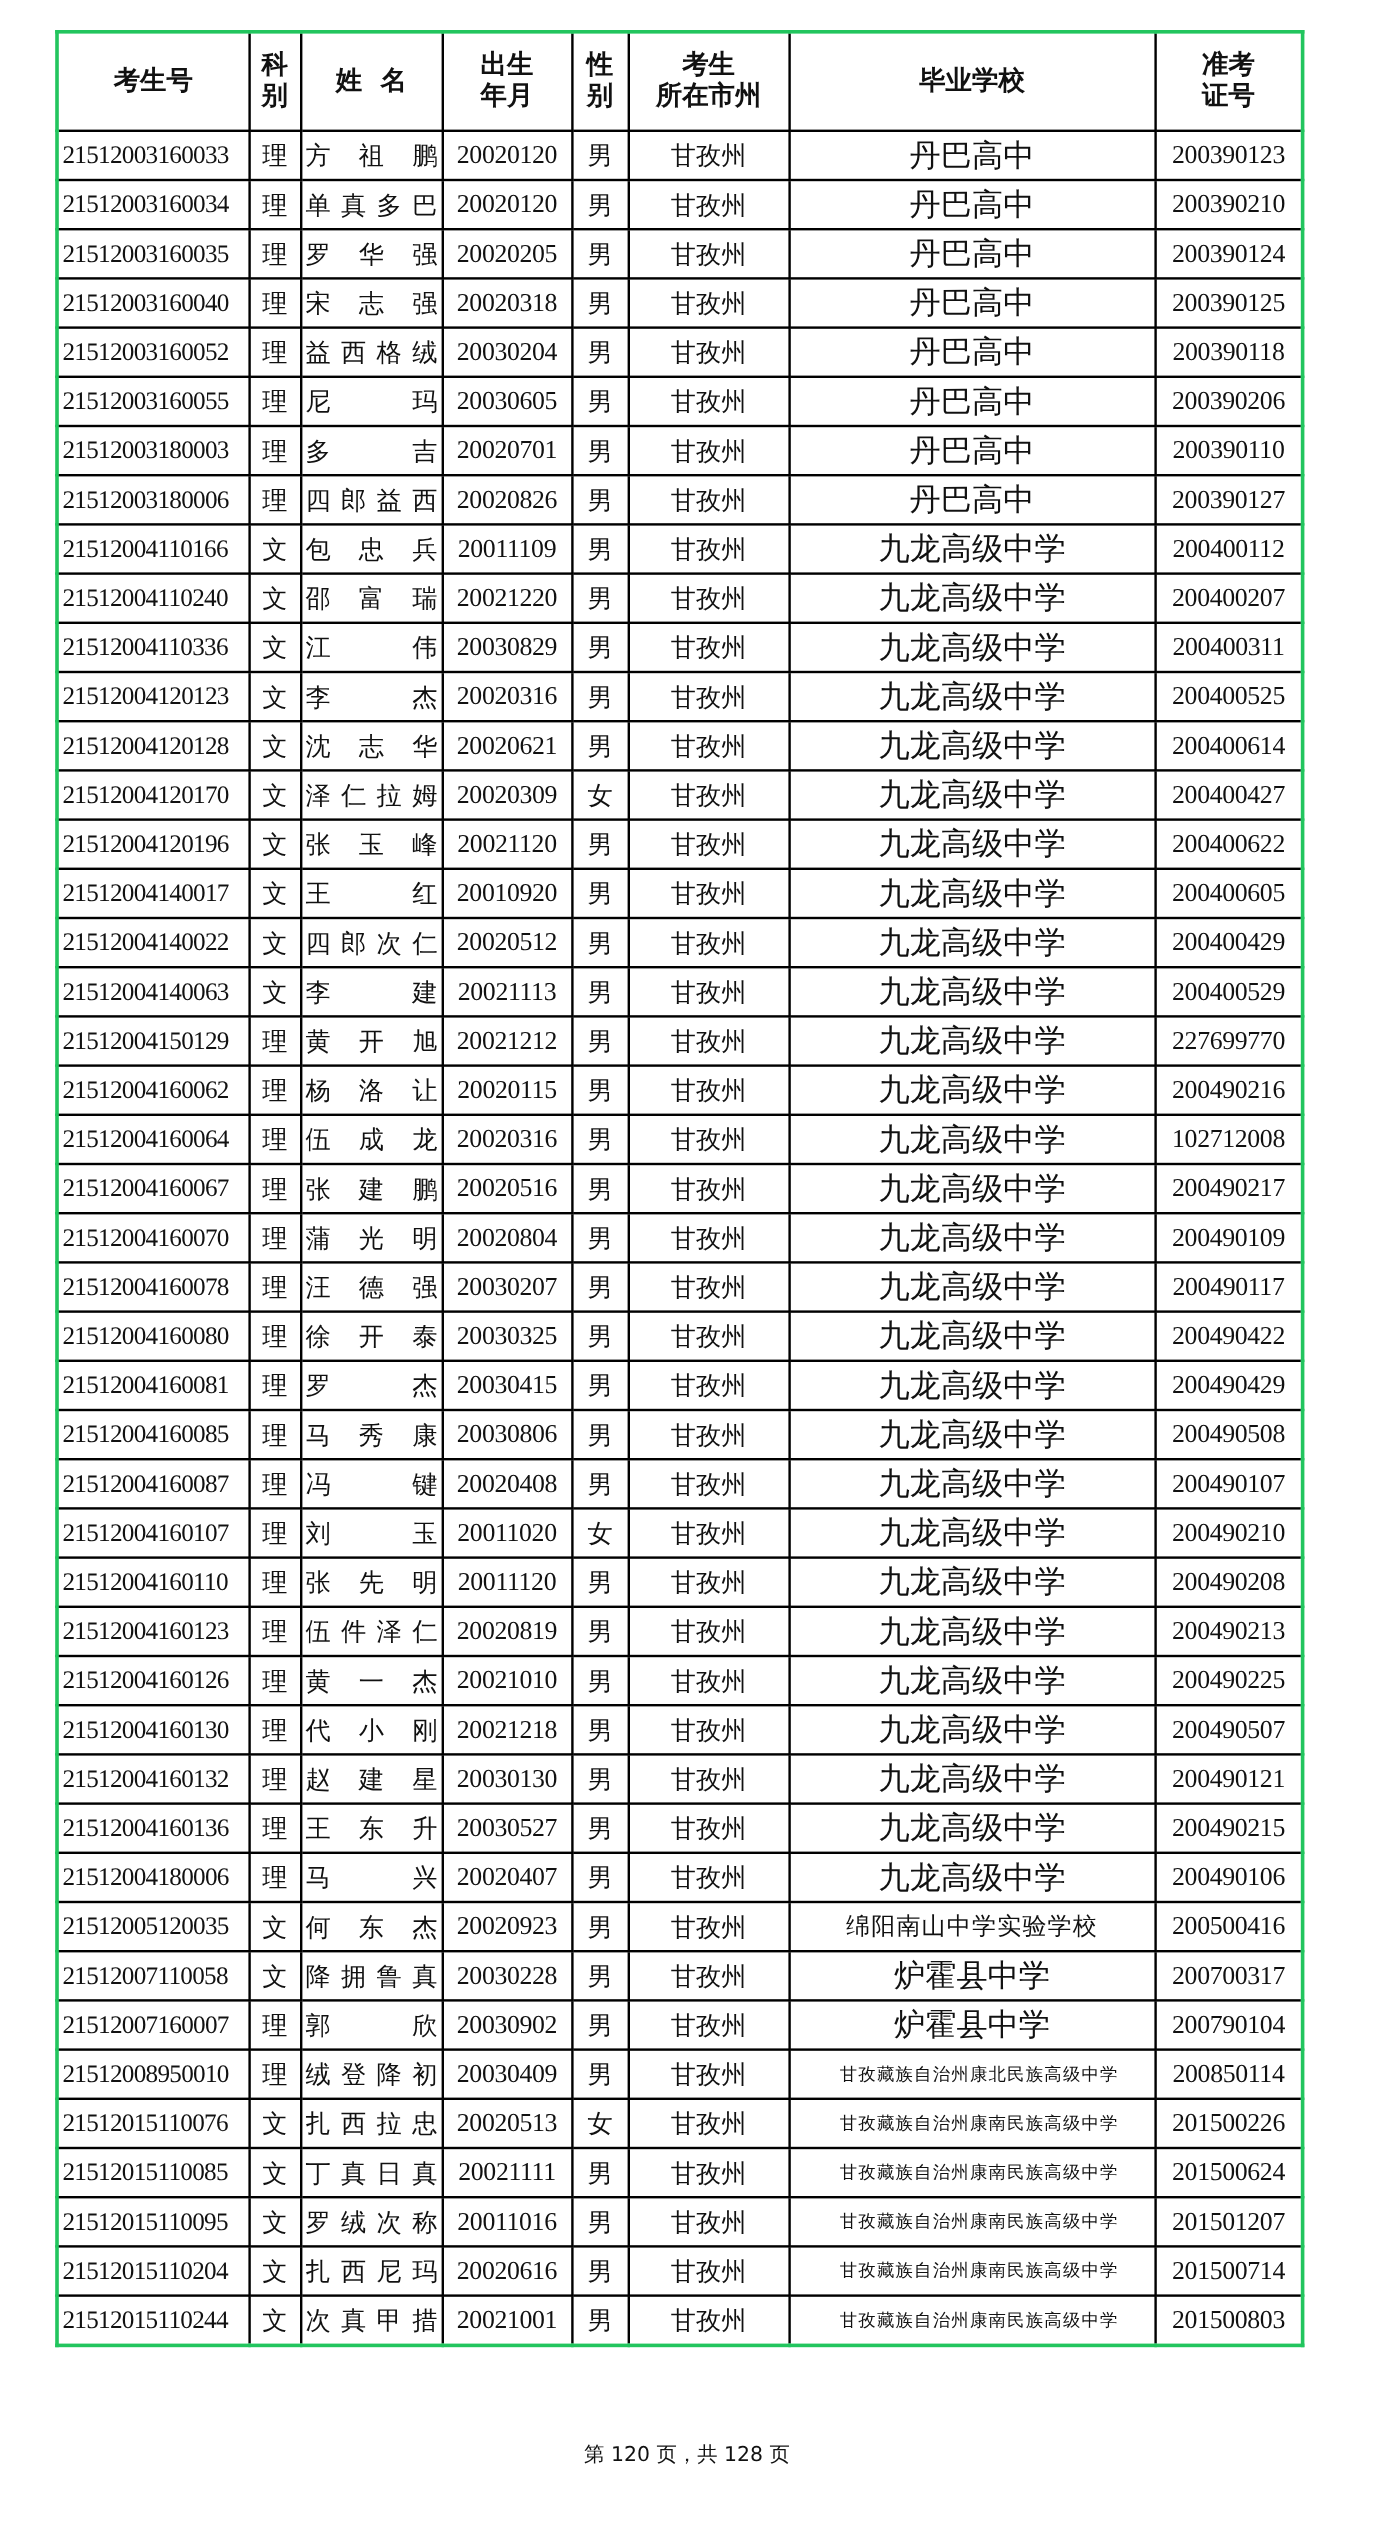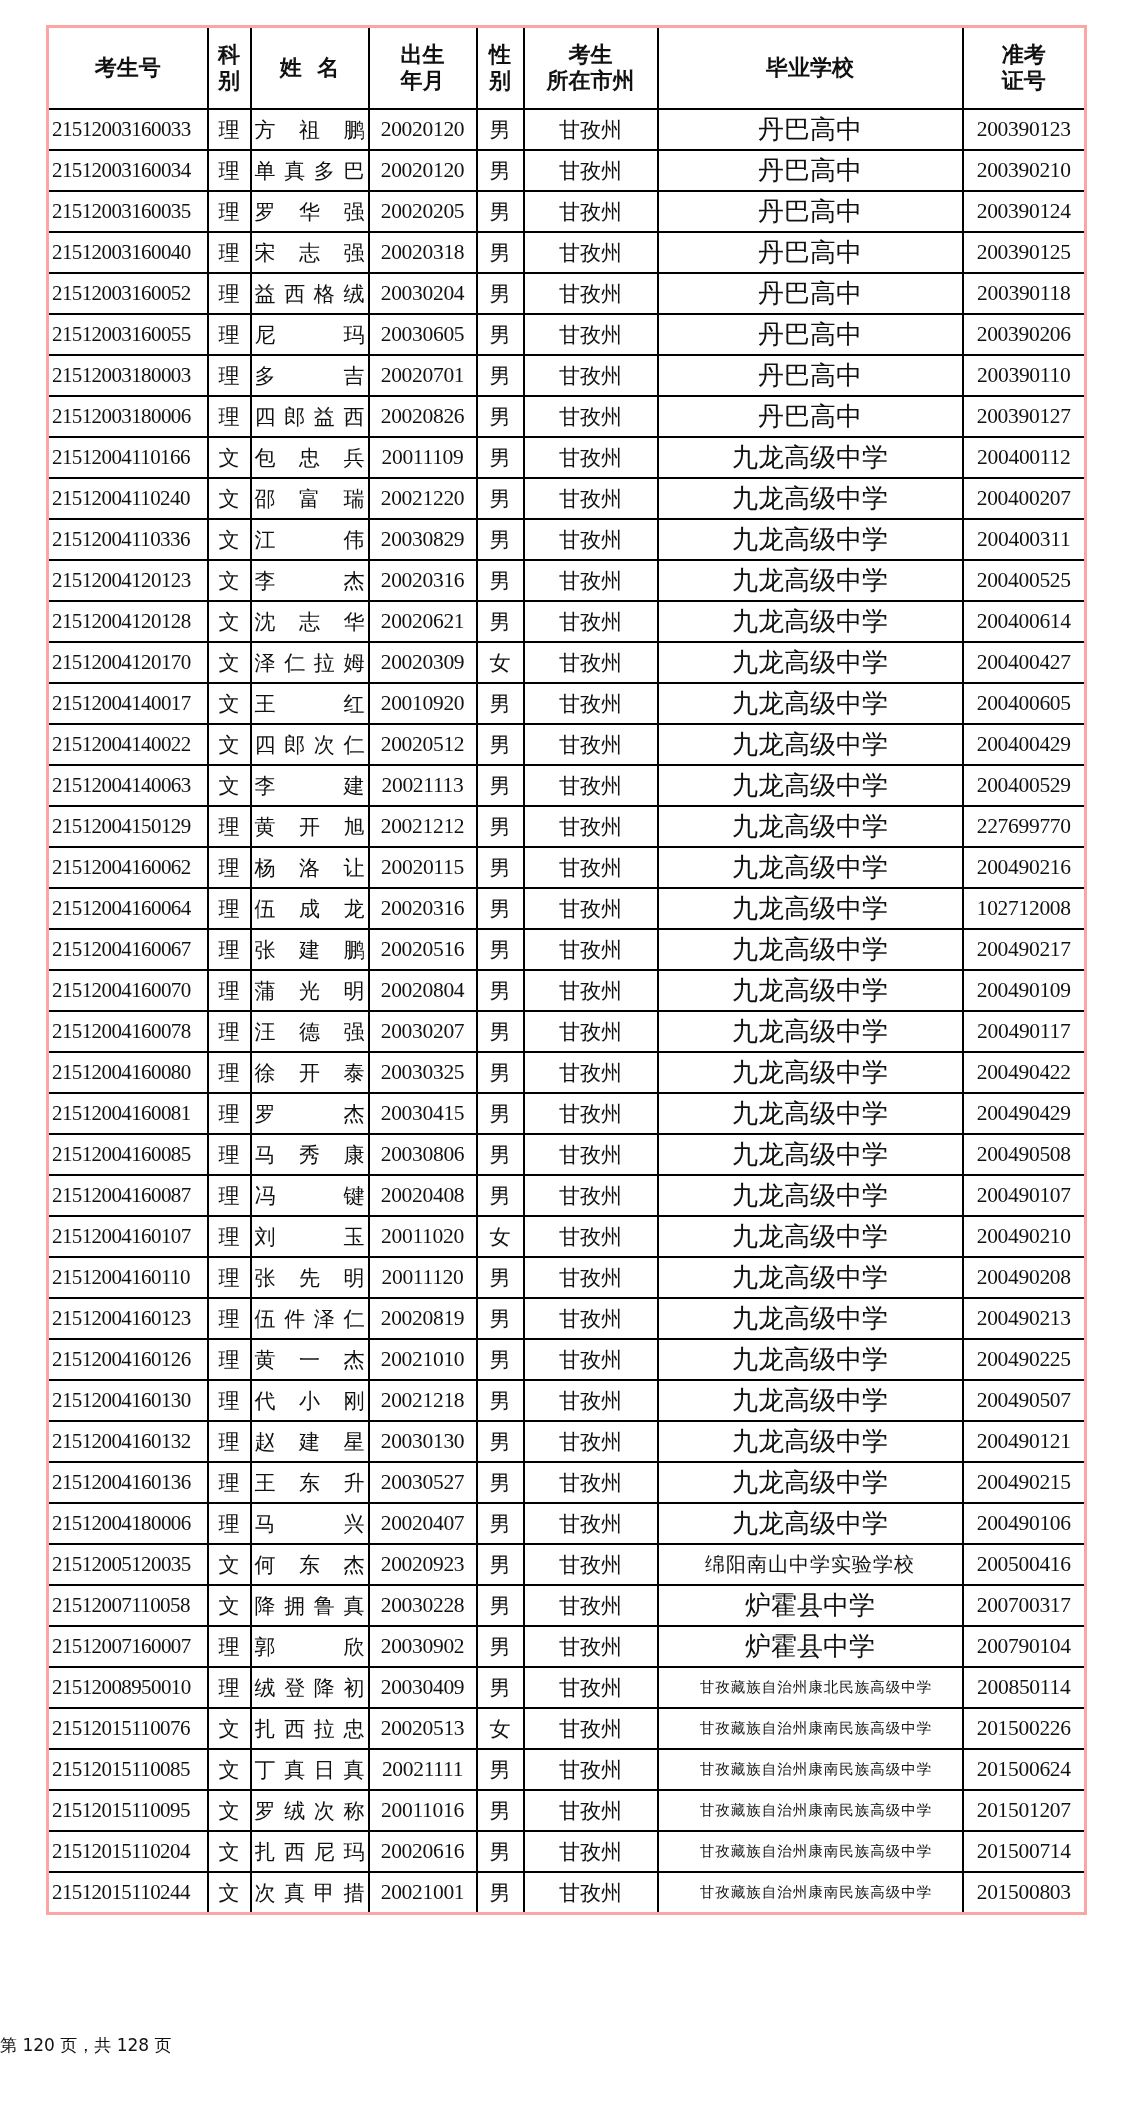--- a/index.html
+++ b/index.html
@@ -1,32 +1,32 @@
 <!DOCTYPE html>
 <html><head>
 <meta charset="utf-8">
 <style>
   html, body { margin:0; padding:0; background:#ffffff; }
   body { width:1145px; height:2106px; position:relative; overflow:hidden;
          font-family: "Liberation Serif", "DejaVu Serif", serif; color:#111; }
   #tbl { position:absolute; left:46px; top:25px; border-collapse:collapse;
-         table-layout:fixed; border:3px solid #fca5a5; }
+         table-layout:fixed; border:3px solid #22c55e; }
   #tbl th, #tbl td { border:2.5px solid #000; padding:0; overflow:hidden; white-space:nowrap; }
   #tbl th { height:80px; font-family:"DejaVu Sans", sans-serif; font-weight:bold;
             font-size:22px; line-height:1.2; text-align:center; vertical-align:middle; }
   #tbl td { height:39px; font-size:22px; text-align:center; vertical-align:middle; }
   #tbl td.id { font-size:21px; letter-spacing:-0.6px; text-align:left; padding-left:3px; }
   #tbl td.name { text-align:justify; text-align-last:justify; padding:0 3px;
                  font-family:"DejaVu Sans", sans-serif; font-size:21px; }
   #tbl td.cjk { font-family:"DejaVu Sans", sans-serif; font-size:21px; }
   #tbl td.school { font-family:"DejaVu Sans", sans-serif; font-size:26px; }
   #tbl td.school.long { font-size:14.5px; letter-spacing:1px;padding-left:12px; }
   #tbl td.school.mid { font-size:20px; letter-spacing:1px;font-family:Liberation Serif, serif; }
   #tbl td.num { font-size:21.5px; letter-spacing:-0.3px; }
-  .footer { position:absolute; left:0; width:1145px; top:2034px; 
+  .footer { position:absolute; left:0; width:1145px; top:2034px; text-align:center;
             font-family:"DejaVu Sans", sans-serif; font-size:17px; color:#111; }
 </style>
 </head>
 <body>
 
 <table id="tbl">
   <colgroup>
     <col style="width:160px">
     <col style="width:43px">
     <col style="width:118px">
@@ -183,20 +183,30 @@
         <td class="id">21512004120170</td>
         <td class="cjk">文</td>
         <td class="name">泽仁拉姆</td>
         <td class="num">20020309</td>
         <td class="cjk">女</td>
         <td class="cjk">甘孜州</td>
         <td class="school">九龙高级中学</td>
         <td class="num">200400427</td>
       </tr>
       <tr>
+        <td class="id">21512004120196</td>
+        <td class="cjk">文</td>
+        <td class="name">张 玉 峰</td>
+        <td class="num">20021120</td>
+        <td class="cjk">男</td>
+        <td class="cjk">甘孜州</td>
+        <td class="school">九龙高级中学</td>
+        <td class="num">200400622</td>
+      </tr>
+      <tr>
         <td class="id">21512004140017</td>
         <td class="cjk">文</td>
         <td class="name">王 红</td>
         <td class="num">20010920</td>
         <td class="cjk">男</td>
         <td class="cjk">甘孜州</td>
         <td class="school">九龙高级中学</td>
         <td class="num">200400605</td>
       </tr>
       <tr>

